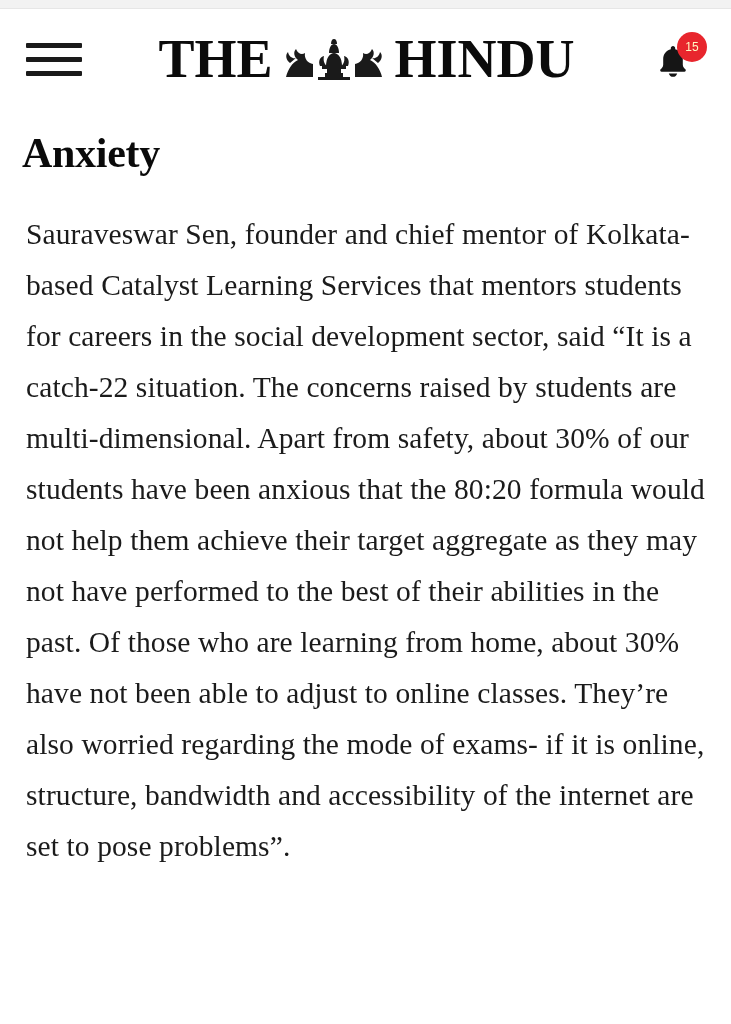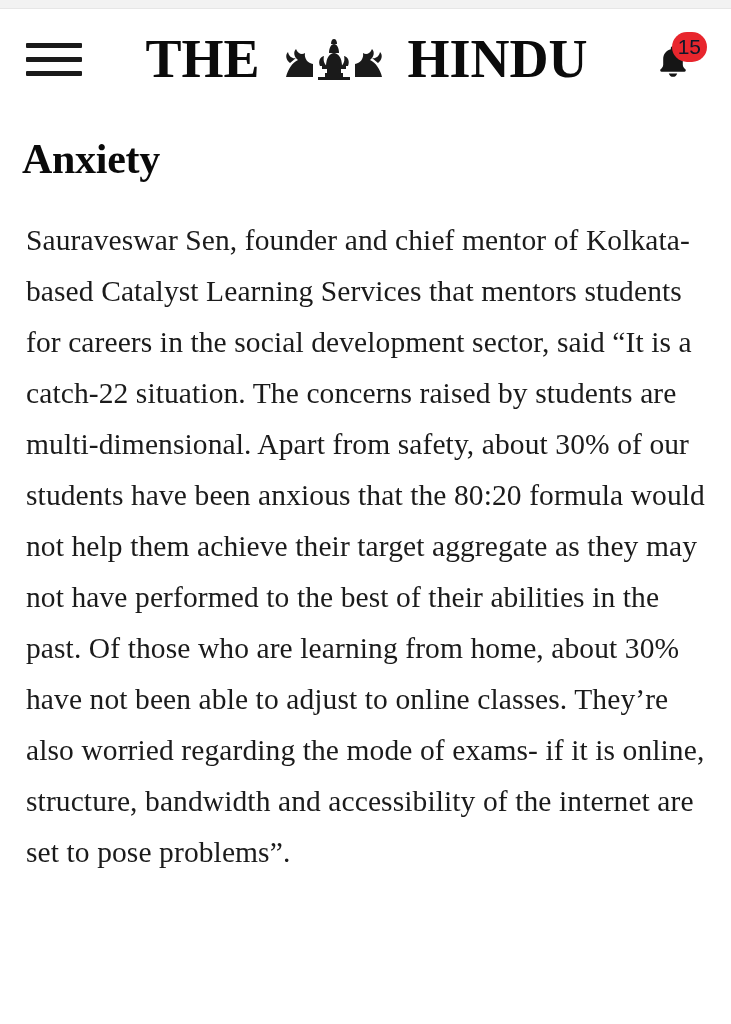--- a/index.html
+++ b/index.html
@@ -50,21 +50,21 @@
     width: 56px;
     background: #1a1a1a;
     border-radius: 1px;
   }
 
   .logo-wrap {
     flex: 1 1 auto;
     display: flex;
     align-items: center;
     justify-content: center;
-    gap: 18px;
+    gap: 5px;
     margin-left: 6px;
     margin-right: 10px;
     overflow: hidden;
   }
   .logo-word {
     font-family: "Liberation Serif", serif;
     font-weight: 700;
     font-size: 54px;
     letter-spacing: 0px;
     color: #0b0b0b;
@@ -94,42 +94,42 @@
     top: 10px;
   }
   .badge {
     position: absolute;
     top: -2px;
     right: -6px;
     min-width: 30px;
     height: 30px;
     border-radius: 15px;
     background: #e8262d;
-    color: #0f172a;
+    color: #fef9c3;
     font-family: "Liberation Sans", sans-serif;
-    font-size: 21px;
+    font-size: 12px;
     font-weight: 400;
     display: flex;
     align-items: center;
     justify-content: center;
     box-sizing: border-box;
     padding: 0 6px;
   }
 
   
   .article {
     padding: 18px 22px 0 22px;
     box-sizing: border-box;
   }
   .headline {
     font-family: "Liberation Serif", serif;
     font-weight: 700;
     font-size: 42px;
     line-height: 1.05;
-    margin: 10px 0 34px 0;
+    margin: 4px 0 34px 0;
     color: #0a0a0a;
     letter-spacing: -0.3px;
   }
   .body-text {
     font-family: "Liberation Serif", serif;
     font-size: 29.5px;
     line-height: 51px;
     color: #1b1b1b;
     margin: 4px;
     text-align: left;

